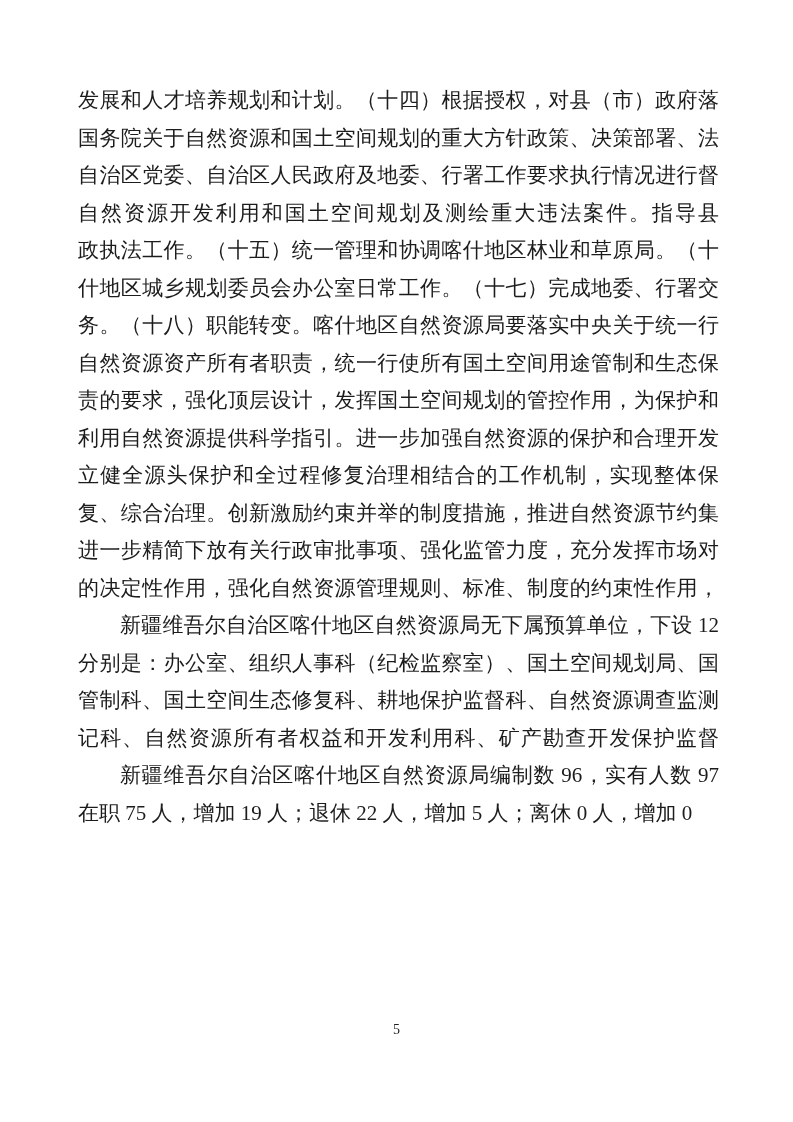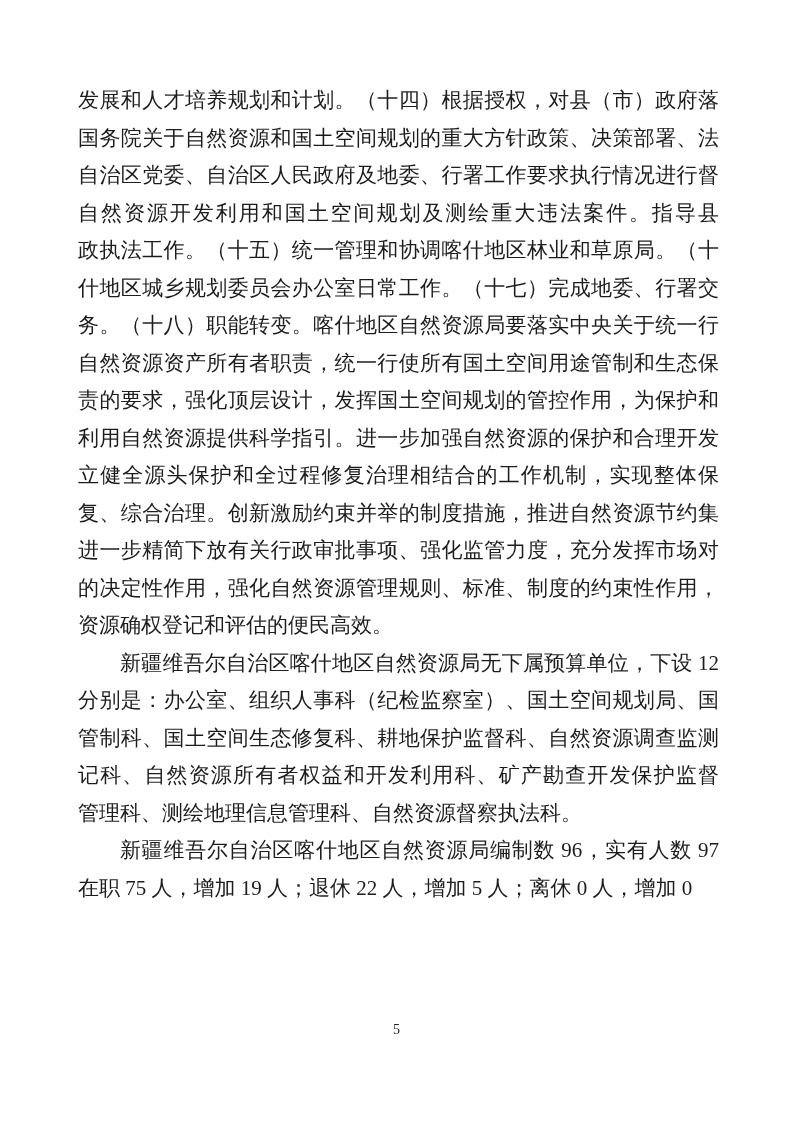--- a/index.html
+++ b/index.html
@@ -74,28 +74,26 @@
         <div class="line">政执法工作。（十五）统一管理和协调喀什地区林业和草原局。（十六）承担喀</div>
         <div class="line">什地区城乡规划委员会办公室日常工作。（十七）完成地委、行署交办的其它任</div>
         <div class="line">务。（十八）职能转变。喀什地区自然资源局要落实中央关于统一行使全民所有</div>
         <div class="line">自然资源资产所有者职责，统一行使所有国土空间用途管制和生态保护修复职</div>
         <div class="line">责的要求，强化顶层设计，发挥国土空间规划的管控作用，为保护和合理开发</div>
         <div class="line">利用自然资源提供科学指引。进一步加强自然资源的保护和合理开发利用，建</div>
         <div class="line">立健全源头保护和全过程修复治理相结合的工作机制，实现整体保护、系统修</div>
         <div class="line">复、综合治理。创新激励约束并举的制度措施，推进自然资源节约集约利用。</div>
         <div class="line">进一步精简下放有关行政审批事项、强化监管力度，充分发挥市场对资源配置</div>
         <div class="line">的决定性作用，强化自然资源管理规则、标准、制度的约束性作用，推进自然</div>
-        <div class="line last">资源确权登记和评估的便民高效。</div>
       </div>
       <div class="paragraph">
         <div class="line indent">新疆维吾尔自治区喀什地区自然资源局无下属预算单位，下设 12 个科室，</div>
         <div class="line">分别是：办公室、组织人事科（纪检监察室）、国土空间规划局、国土空间用途</div>
         <div class="line">管制科、国土空间生态修复科、耕地保护监督科、自然资源调查监测和确权登</div>
         <div class="line">记科、自然资源所有者权益和开发利用科、矿产勘查开发保护监督科、矿业权</div>
-        <div class="line last">管理科、测绘地理信息管理科、自然资源督察执法科。</div>
       </div>
       <div class="paragraph">
         <div class="line indent">新疆维吾尔自治区喀什地区自然资源局编制数 96，实有人数 97 人，其中：</div>
         <div class="line last">在职 75 人，增加 19 人；退休 22 人，增加 5 人；离休 0 人，增加 0 人。</div>
       </div>
     </div>
   <div class="page-footer">
     <span>5</span>
   </div>
 </div>

